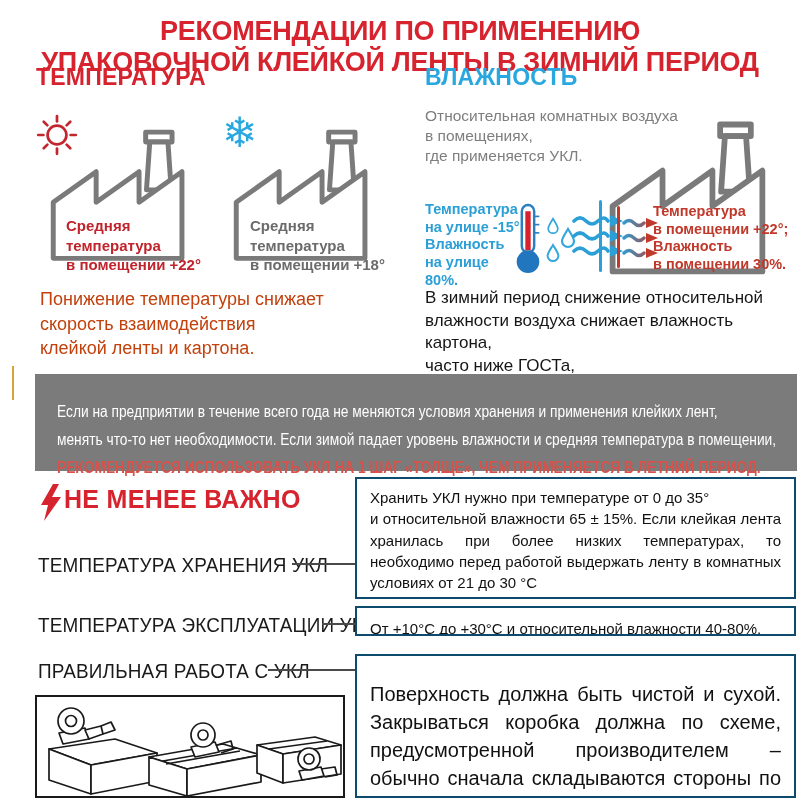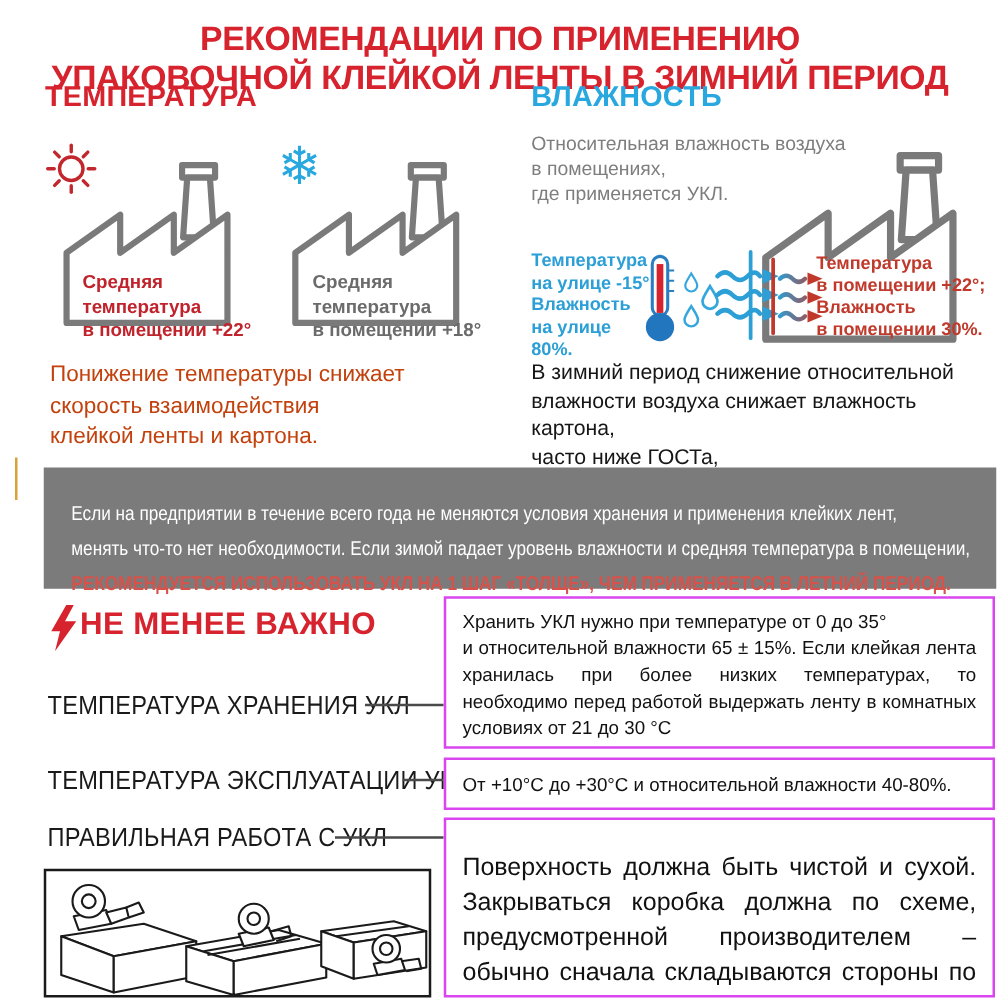--- a/index.html
+++ b/index.html
@@ -25,24 +25,24 @@
 
   .banner{left:35px;top:374px;width:762px;height:97px;background:#7b7b7b;box-sizing:border-box;
           padding:29px 0 0 22px;}
   .banner .bl{font-size:16px;color:#ffffff;margin-bottom:10px;}
   .banner .bl3{color:#d6524b;text-decoration:underline;font-weight:bold;margin-bottom:0;text-align:right;}
   .gold-line{left:12px;top:366px;width:2px;height:34px;background:#d8a13a;}
 
   .imp-head{left:64px;top:485px;color:#d6232e;font-size:25px;font-weight:bold;letter-spacing:0.3px;}
   .row-label{font-size:21px;color:#1a1a1a;letter-spacing:0.2px;}
   .conn{border-top:2px solid #4a4a4a;height:0;}
-  .infobox{background:#ffffff;border:2px solid #d946ef;box-sizing:border-box;
+  .infobox{background:#ffffff;border:2px solid #0c4a6e;box-sizing:border-box;
            font-size:15px;color:#111111;text-align:justify;line-height:1.42;overflow:hidden;}
   .box1{left:355px;top:477px;width:441px;height:122px;padding:8px 13px;}
-  .box2{left:355px;top:606px;width:441px;height:42px;padding:10px 13px;text-align:left;}
+  .box2{left:355px;top:606px;width:441px;height:30px;padding:10px 13px;text-align:left;}
   .box3{left:355px;top:654px;width:441px;height:144px;padding:24px 13px;font-size:20px;line-height:1.4;}
 
   .illus{left:35px;top:695px;width:310px;height:103px;border:2px solid #1a1a1a;box-sizing:border-box;background:#fff;}
   .snowflake{font-family:"DejaVu Sans", sans-serif;font-size:42px;color:#29a8df;line-height:1;}
   .vbar{border-radius:2px;}
 </style>
 </head>
 <body>
 
 <div id="canvas">
@@ -88,21 +88,21 @@
       <path d="M10,163 L10,95 L62,58 L62,95 L114,58 L114,95 L166,58 L166,163 Z"></path>
     </g>
   </svg>
   <div class="abs factory-label ml" style="left:250px;top:216px;width:140px;color:#6b6b6b;">Средняя температура
 в помещении +18°</div>
 
   <div class="abs cap-left ml">Понижение температуры снижает
 скорость взаимодействия
 клейкой ленты и картона.</div>
 
-  <div class="abs hum-sub ml">Относительная влажность воздуха
+  <div class="abs hum-sub ml">Относительная комнатных воздуха
 в помещениях,
 где применяется УКЛ.</div>
 
   <svg class="abs" style="left:603px;top:108px;" width="192" height="177" viewBox="0 0 200 170">
     <g stroke="#7a7a7a" stroke-width="6" fill="#ffffff" stroke-linejoin="round">
       <rect x="122" y="10" width="32" height="12"></rect>
       <polygon points="127,22 149,22 153,80 123,80"></polygon>
       <path d="M10,163 L10,95 L62,58 L62,95 L114,58 L114,95 L166,58 L166,163 Z"></path>
     </g>
   </svg>

